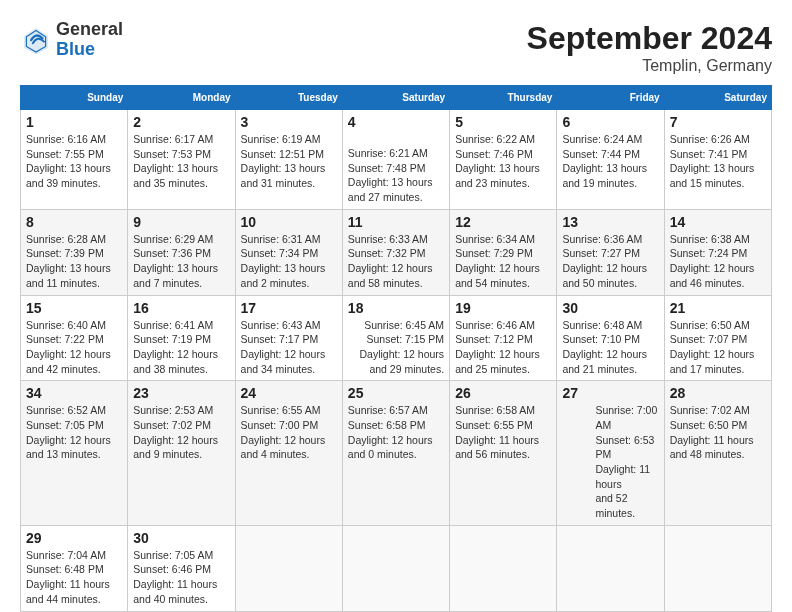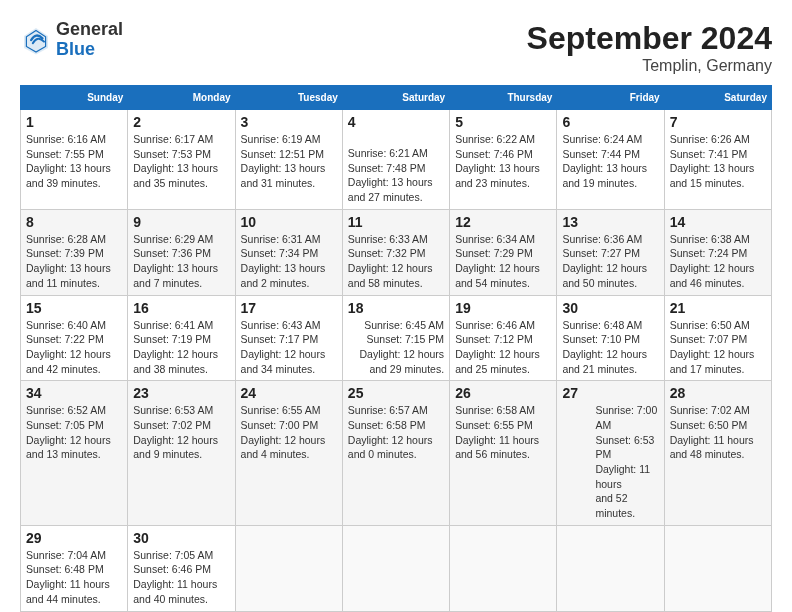--- a/index.html
+++ b/index.html
@@ -277,21 +277,21 @@
       <tr>
         <td>
           <span class="day-number">34</span>
           <div class="day-info" style="white-space: pre-line;">Sunrise: 6:52 AM
 Sunset: 7:05 PM
 Daylight: 12 hours
 and 13 minutes.</div>
         </td>
         <td>
           <span class="day-number">23</span>
-          <div class="day-info" style="white-space: pre-line;">Sunrise: 6:53 AM
+          <div class="day-info" style="white-space: pre-line;">Sunrise: 2:53 AM
 Sunset: 7:02 PM
 Daylight: 12 hours
 and 9 minutes.</div>
         </td>
         <td>
           <span class="day-number">24</span>
           <div class="day-info" style="white-space: pre-line;">Sunrise: 6:55 AM
 Sunset: 7:00 PM
 Daylight: 12 hours
 and 4 minutes.</div>

